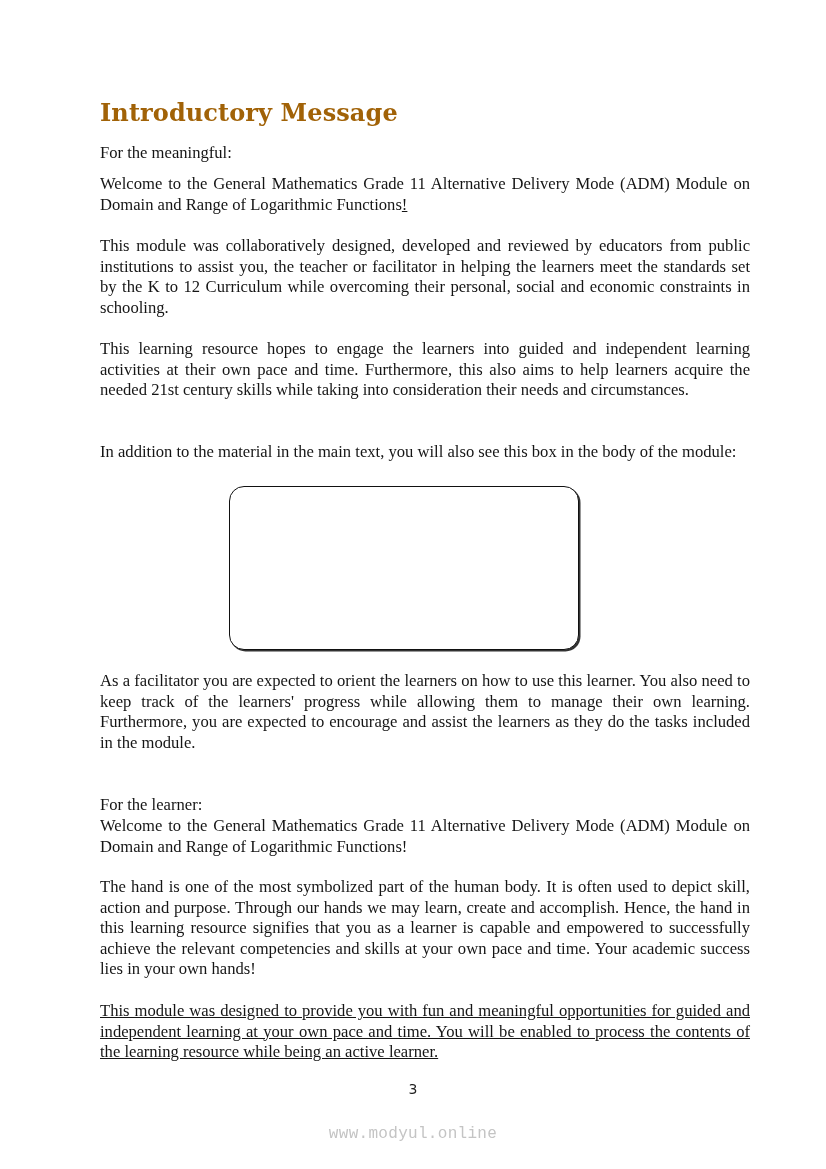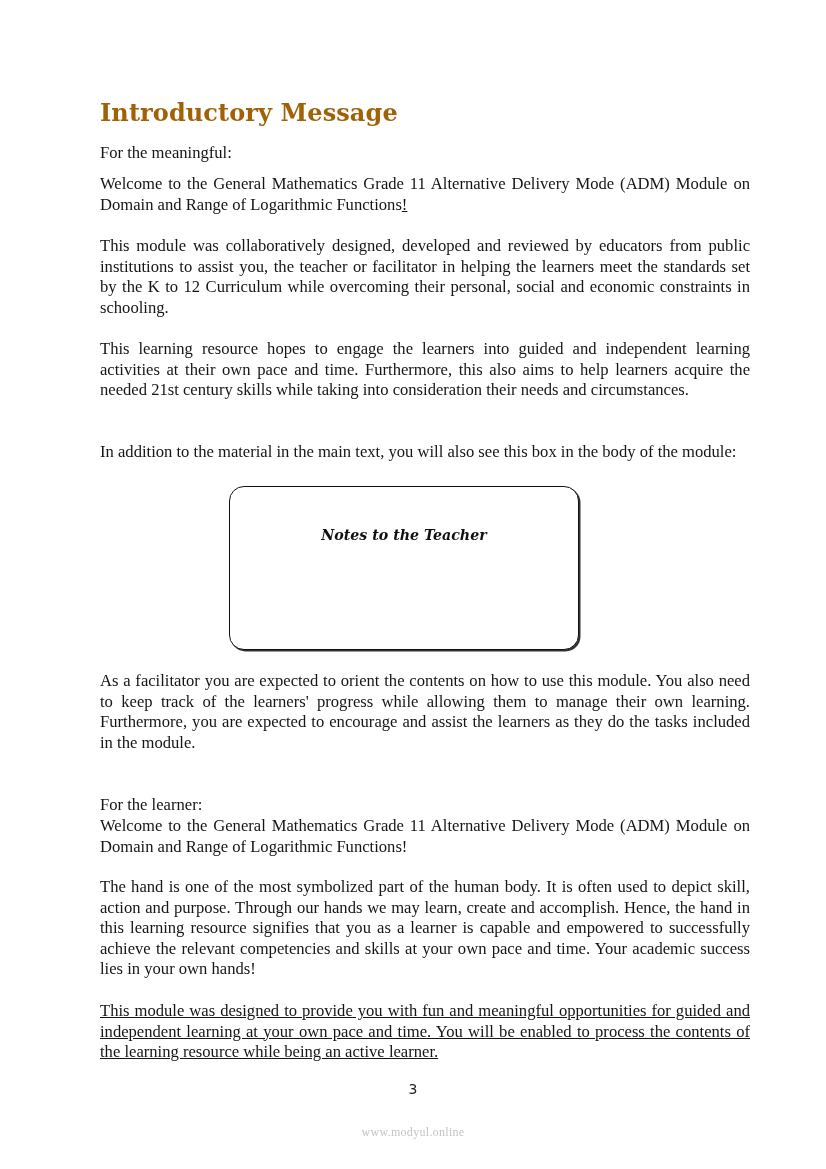--- a/index.html
+++ b/index.html
@@ -87,22 +87,22 @@
       font-size: 14px;
       color: #222;
       margin: 0;
     }
     .watermark {
       position: absolute;
       left: 0;
       width: 826px;
       top: 1125px;
       text-align: center;
-      font-family: Liberation Serif, serif;
-      font-size: 12px;
+      font-family: Liberation Mono, monospace;
+      font-size: 16px;
       letter-spacing: 0.3px;
       color: #c4c4c4;
       margin: 0;
     }
   </style>
 </head>
 <body>
 
 <h1 class="title">Introductory Message</h1>
 
@@ -110,24 +110,23 @@
 
 <p class="para" style="top:174px;"><span>Welcome to the General Mathematics Grade 11 Alternative Delivery Mode (ADM) Module on Domain and Range of Logarithmic Functions</span><span class="underline-bang">!</span></p>
 
 <p class="para" style="top:236px;">This module was collaboratively designed, developed and reviewed by educators from public institutions to assist you, the teacher or facilitator in helping the learners meet the standards set by the K to 12 Curriculum while overcoming their personal, social and economic constraints in schooling.</p>
 
 <p class="para" style="top:339px;">This learning resource hopes to engage the learners into guided and independent learning activities at their own pace and time. Furthermore, this also aims to help learners acquire the needed 21st century skills while taking into consideration their needs and circumstances.</p>
 
 <p class="para" style="top:442px;">In addition to the material in the main text, you will also see this box in the body of the module:</p>
 
 <div class="notes-box">
-  <p class="notes-title">Notes to the Teacher</p>
 </div>
 
-<p class="para" style="top:671px;">As a facilitator you are expected to orient the contents on how to use this module. You also need to keep track of the learners' progress while allowing them to manage their own learning. Furthermore, you are expected to encourage and assist the learners as they do the tasks included in the module.</p>
+<p class="para" style="top:671px;">As a facilitator you are expected to orient the learners on how to use this learner. You also need to keep track of the learners' progress while allowing them to manage their own learning. Furthermore, you are expected to encourage and assist the learners as they do the tasks included in the module.</p>
 
 <p class="para" style="top:795px;">For the learner:</p>
 
 <p class="para" style="top:816px;">Welcome to the General Mathematics Grade 11 Alternative Delivery Mode (ADM) Module on Domain and Range of Logarithmic Functions!</p>
 
 <p class="para" style="top:877px;">The hand is one of the most symbolized part of the human body. It is often used to depict skill, action and purpose. Through our hands we may learn, create and accomplish. Hence, the hand in this learning resource signifies that you as a learner is capable and empowered to successfully achieve the relevant competencies and skills at your own pace and time. Your academic success lies in your own hands!</p>
 
 <p class="para" style="top:1001px;text-decoration:underline;">This module was designed to provide you with fun and meaningful opportunities for guided and independent learning at your own pace and time. You will be enabled to process the contents of the learning resource while being an active learner.</p>
 
 <p class="page-number">3</p>

